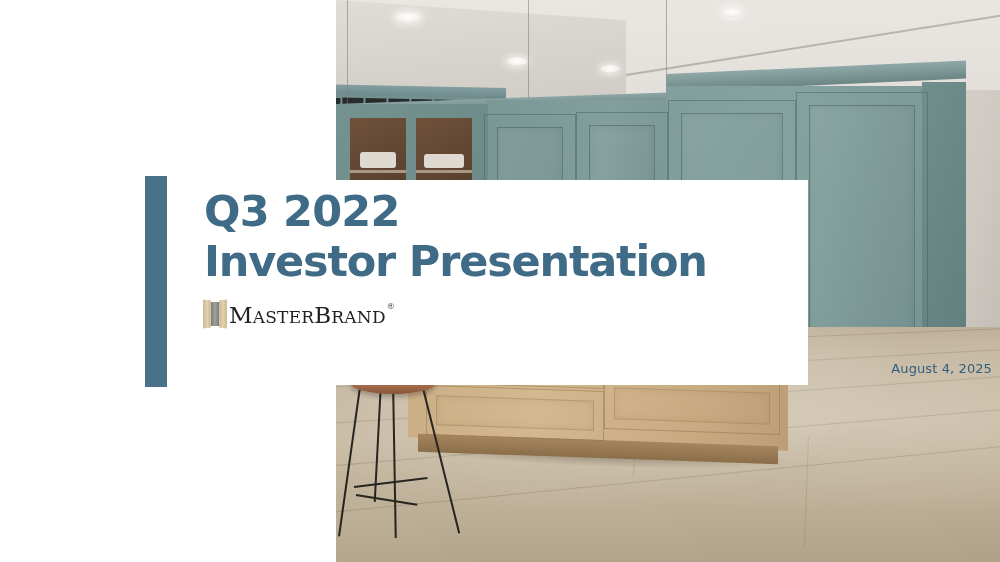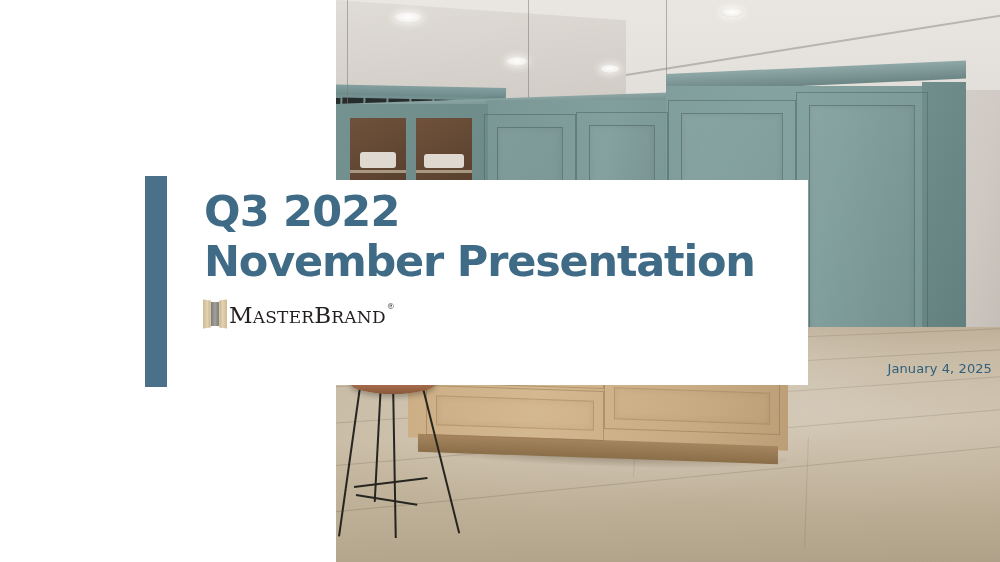--- a/index.html
+++ b/index.html
@@ -665,27 +665,27 @@
     <div class="stool-seat"></div>
 
     <div class="photo-grade"></div>
   </div>
 
   <div class="card"></div>
   <div class="accent-bar"></div>
 
   <div class="title-block">
     <div class="title-line l1">Q3 2022</div>
-    <div class="title-line l2">November Presentation</div>
+    <div class="title-line l2">Investor Presentation</div>
   </div>
 
   <div class="logo">
     <div class="logo-mark">
       <div class="leaf left"></div>
       <div class="spine"></div>
       <div class="leaf right"></div>
     </div>
     <div class="logo-text"><span class="cap">M</span><span class="sc">ASTER</span><span class="cap">B</span><span class="sc">RAND</span><span class="reg">®</span></div>
   </div>
 
-  <div class="date">January 4, 2025</div>
+  <div class="date">August 4, 2025</div>
 
 </div>
 
 </body></html>

